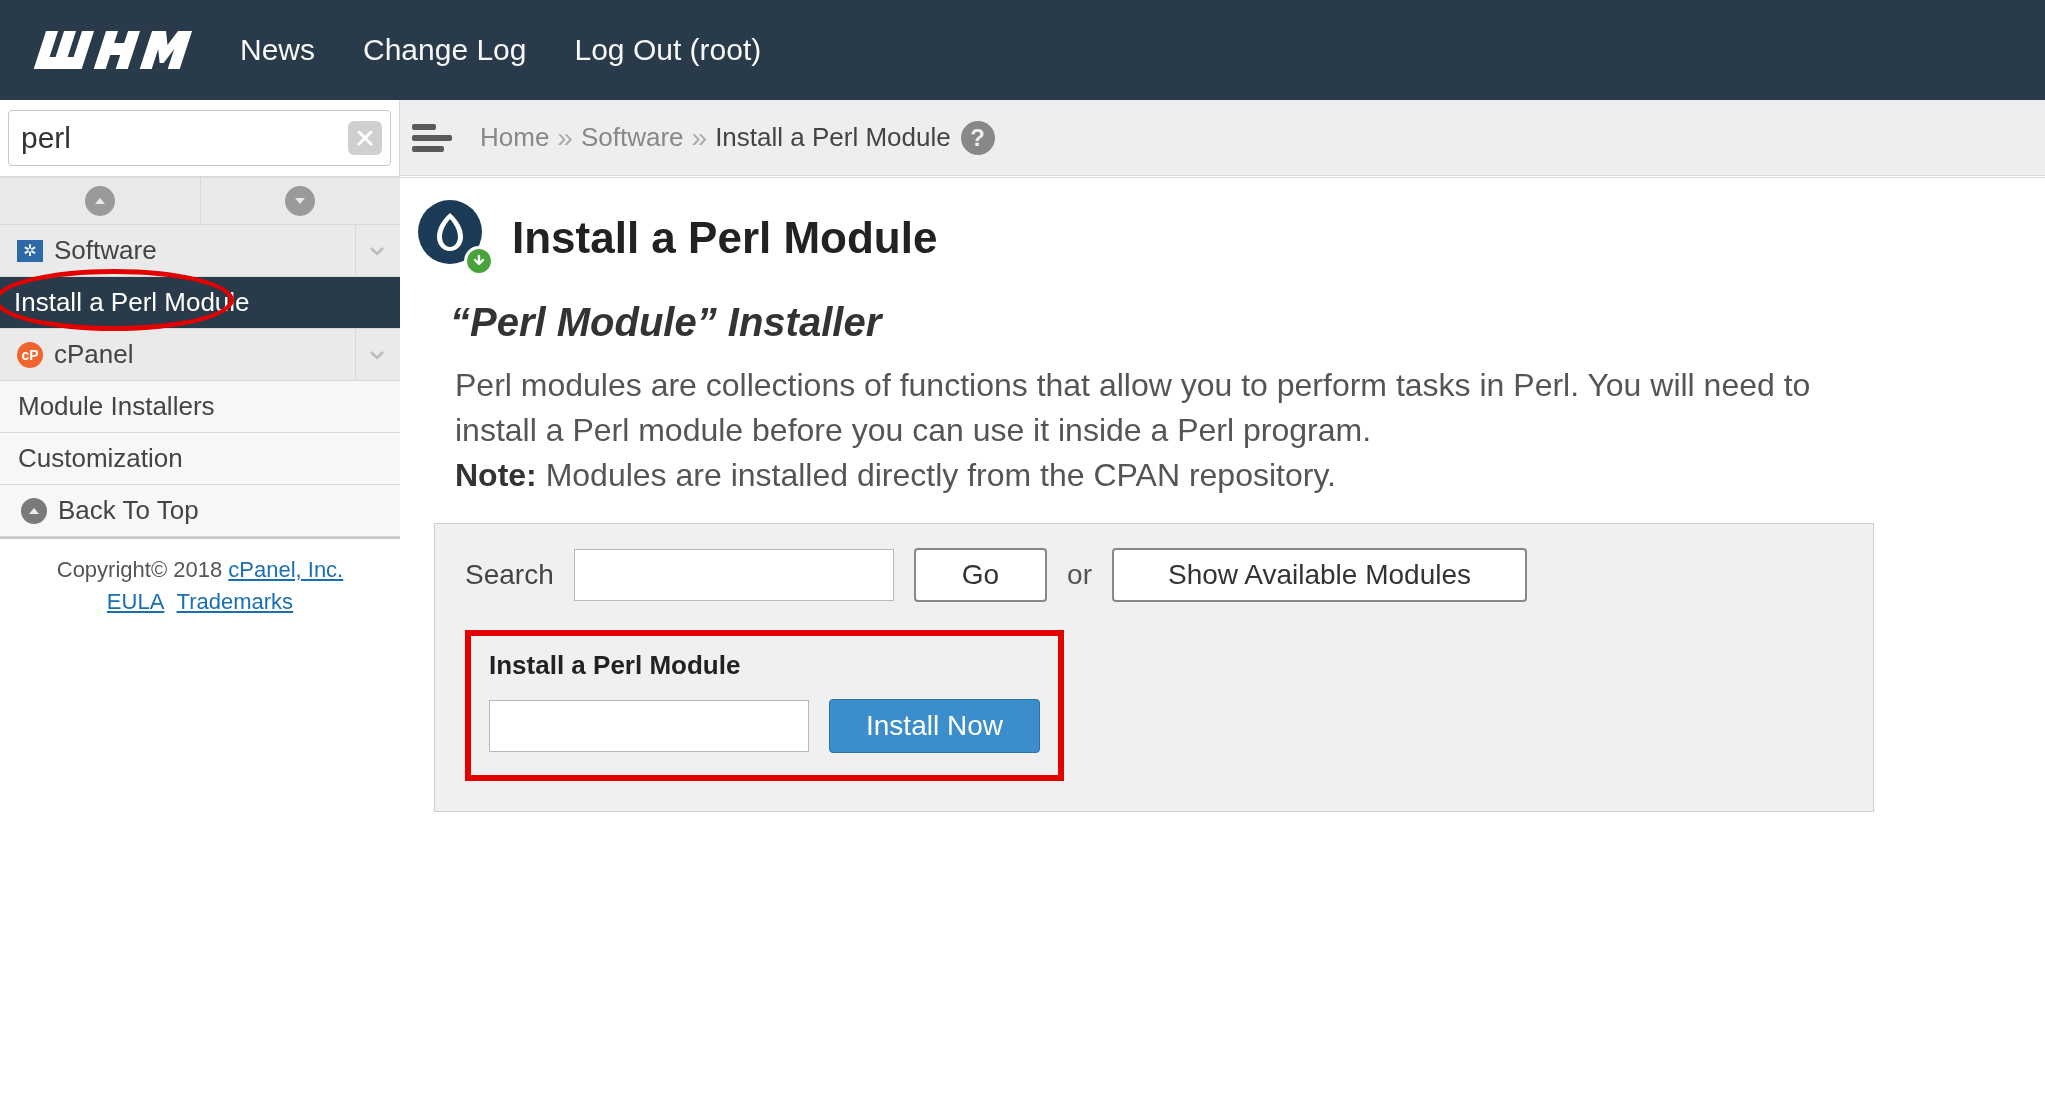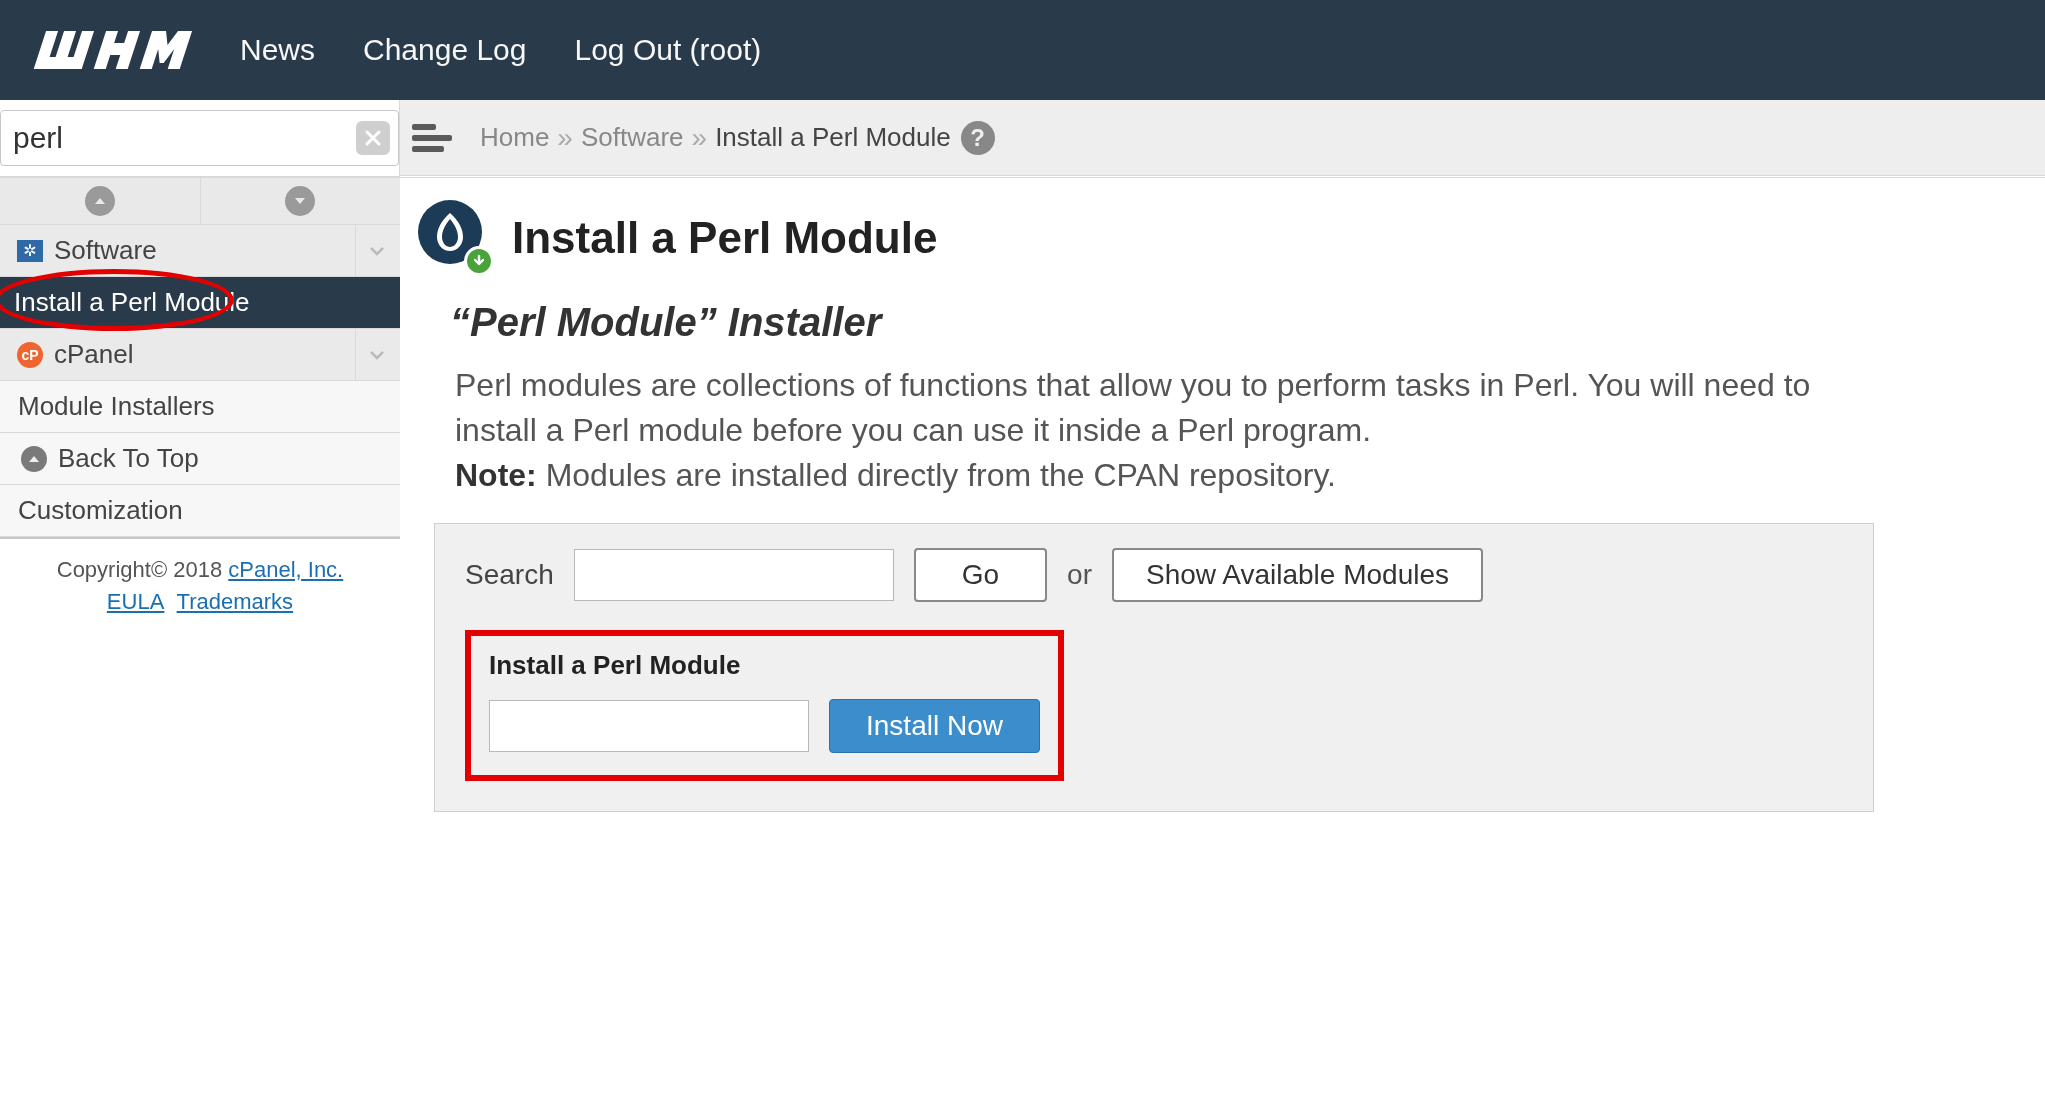--- a/index.html
+++ b/index.html
@@ -7,21 +7,21 @@
 
   
   .top-header { background: #293a4a; height: 100px; display: flex; align-items: center; padding-left: 30px; }
   .logo { font-family: Arial, sans-serif; letter-spacing: -2px; margin-right: 30px; }
   .logo svg { display: block; }
   .header-links { display: flex; gap: 48px; }
   .header-link { color: #f7f7f7; font-size: 30px; text-decoration: none; cursor: pointer; }
 
   
   .second-row { display: flex; border-bottom: 1px solid #d9d9d9; }
-  .search-area { width: 400px; padding: 10px 0; border-right: 1px solid #d9d9d9; border-bottom: 1px solid #d9d9d9; }
+  .search-area { width: 400px; padding: 10px 8px; border-right: 1px solid #d9d9d9; border-bottom: 1px solid #d9d9d9; }
   .search-box { display: flex; align-items: center; background: #fff; border: 1px solid #c7c7c7; border-radius: 4px; height: 56px; padding: 0 8px 0 12px; }
   .search-box input { border: none; outline: none; font-size: 30px; width: 100%; color: #333; background: transparent; }
   .clear-btn { background: #cfcfcf; border-radius: 6px; width: 34px; height: 34px; display: flex; align-items: center; justify-content: center; cursor: pointer; color: #fff; font-size: 22px; font-weight: bold; flex-shrink: 0; }
 
   .breadcrumb-bar { flex: 1; display: flex; align-items: center; background: #eeeeee; border-bottom: 1px solid #d9d9d9; padding-left: 12px; height: 76px; }
   .hamburger-icon { width: 40px; height: 28px; display: flex; flex-direction: column; justify-content: space-between; margin-right: 28px; cursor: pointer; }
   .hamburger-icon span { display: block; height: 6px; background: #5a5a5a; border-radius: 2px; }
   .hamburger-icon span:nth-child(1) { width: 60%; }
   .hamburger-icon span:nth-child(2) { width: 100%; }
   .hamburger-icon span:nth-child(3) { width: 80%; }
@@ -66,21 +66,21 @@
   .sub-title { font-size: 40px; font-weight: bold; color: #333; margin-left: 32px; margin-bottom: 18px; font-style: italic; }
   .desc { font-size: 32px; color: #555; margin-left: 37px; margin-bottom: 26px; line-height: 1.4; max-width: 1400px; }
   .desc b { font-weight: bold; color: #333; }
 
   .module-box { border: 1px solid #cfcfcf; background: #f0f0f0; margin-left: 16px; padding: 24px 30px 30px; max-width: 1440px; }
   .find-label { font-size: 26px; font-weight: bold; color: #222; margin-bottom: 22px; }
   .search-row { display: flex; align-items: center; gap: 20px; margin-bottom: 28px; }
   .search-row .lbl { font-size: 28px; color: #444; }
   .txt-input { height: 52px; border: 1px solid #b8b8b8; background: #fff; font-size: 26px; padding: 0 10px; }
   .btn-outline { height: 54px; border: 2px solid #888; background: #fff; font-size: 28px; color: #333; padding: 0 46px; cursor: pointer; border-radius: 4px; }
-  .btn-outline.wide { padding: 0 32px; }
+  .btn-outline.wide { padding: 0 54px; }
   .or-text { font-size: 28px; color: #555; }
 
   .install-block { border: 6px solid #e30000; padding: 14px 18px 22px; display: inline-block; }
   .install-title { font-size: 26px; font-weight: bold; color: #222; margin-bottom: 18px; }
   .install-row { display: flex; gap: 20px; align-items: center; }
   .btn-primary { background: #3c8dcb; color: #fff; border: 1px solid #2a72ab; border-radius: 4px; font-size: 28px; height: 54px; padding: 0 36px; cursor: pointer; }
 </style>
 </head>
 <body>
 
@@ -173,32 +173,32 @@
             <path d="M3,6 L9,12 L15,6" stroke="#bbb" stroke-width="2.5" fill="none"></path>
           </svg>
         </span>
     </div>
 
     <div class="side-item leaf">
       <span>Module Installers</span>
     </div>
 
     <div class="side-item leaf">
+      <span>Customization</span>
+    </div>
+
+    <div class="side-item leaf">
       <span class="icon-slot">
           <span class="back-circle">
             <svg width="14" height="14" viewBox="0 0 14 14">
               <path d="M2,10 L7,4 L12,10 Z" fill="#eee"></path>
             </svg>
           </span>
         </span>
       <span>Back To Top</span>
-    </div>
-
-    <div class="side-item leaf">
-      <span>Customization</span>
     </div>
 
     <div class="sidebar-footer">
       <div>
         <span>Copyright© 2018 </span><a>cPanel, Inc.</a>
       </div>
       <div style="margin-top:6px;">
         <a>EULA</a>&nbsp;&nbsp;<a>Trademarks</a>
       </div>
     </div>

